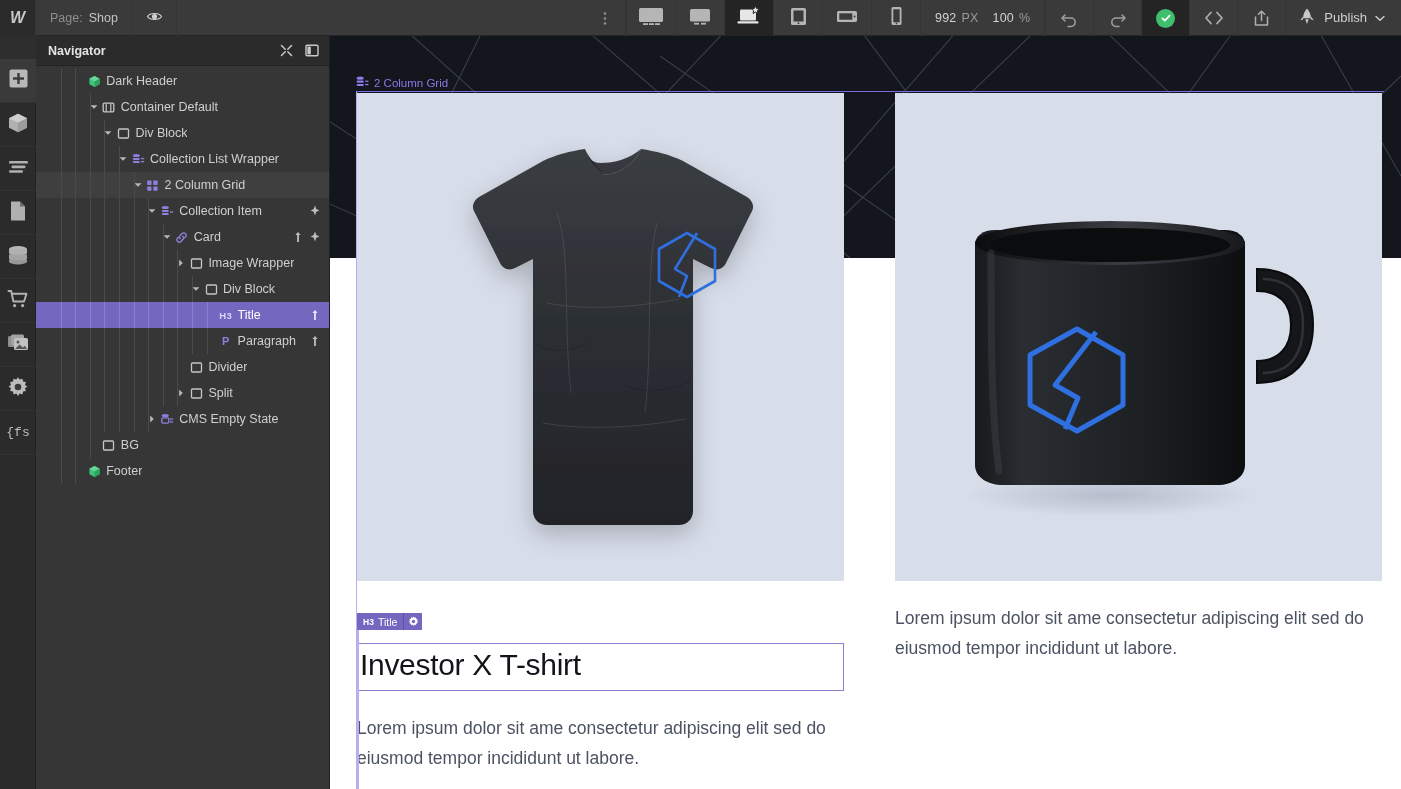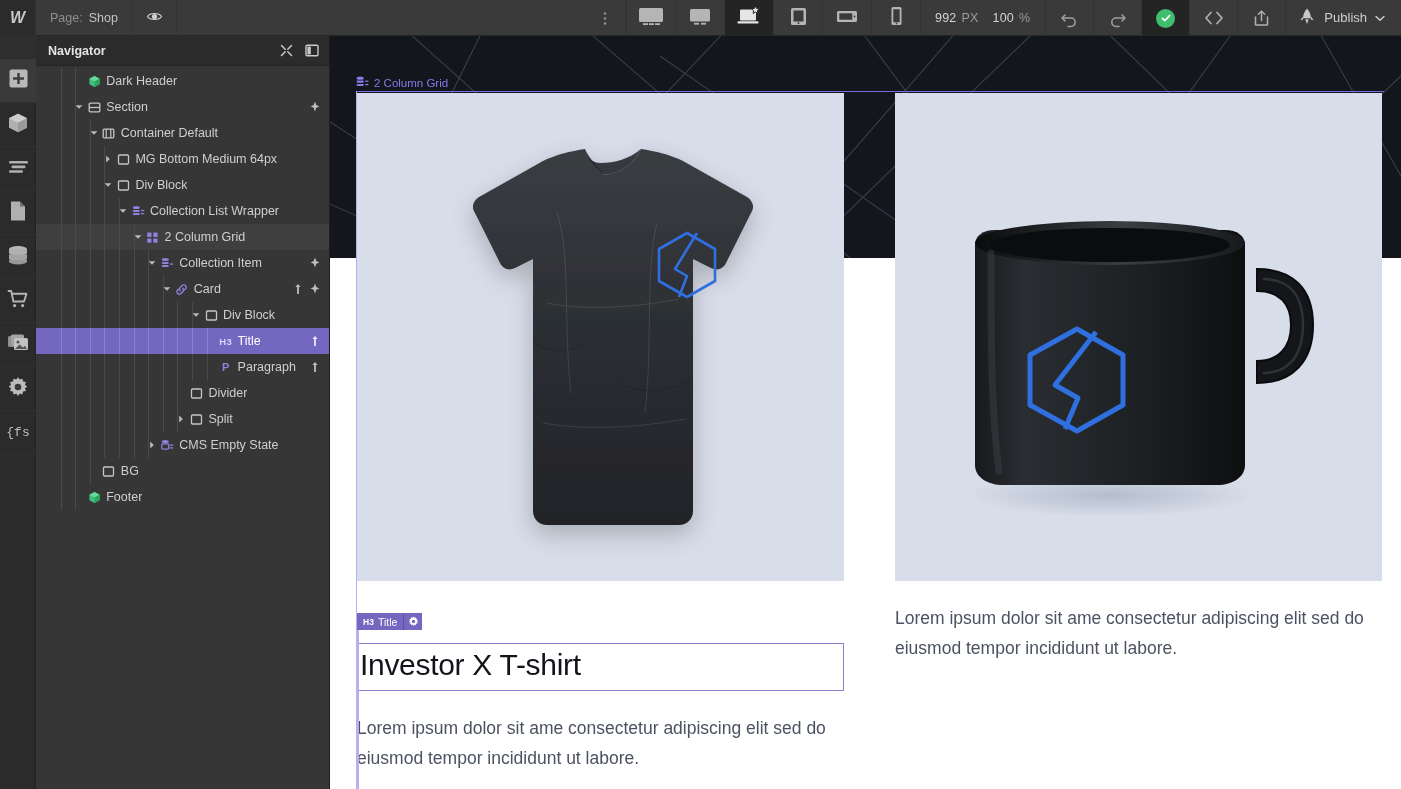--- a/index.html
+++ b/index.html
@@ -471,77 +471,35 @@
             <path d="M6.5 1 L11.6 3.7 L11.6 9.3 L6.5 12 L1.4 9.3 L1.4 3.7 Z" fill="#3fc37a"></path>
             <path d="M6.5 1 L11.6 3.7 L6.5 6.4 L1.4 3.7 Z" fill="#66d897"></path>
             <path d="M6.5 6.4 L11.6 3.7 L11.6 9.3 L6.5 12 Z" fill="#2ea35f"></path>
           </svg>
         </span>
         <span class="label">Dark Header</span>
       </div>
       <div class="row">
         <div class="hline" style="left: 24.6px;"></div>
         <div class="hline" style="left: 39.2px;"></div>
-        <div style="flex: 0 0 37.2px;"></div>
-        <span class="caret">
-          <svg width="8" height="6" viewBox="0 0 8 6">
-            <path d="M0.6 1.2 L4 4.8 L7.4 1.2 Z" fill="#b9b9b9"></path>
-          </svg>
-        </span>
-        <span class="ico">
-          <svg width="13" height="13" viewBox="0 0 13 13">
-            <rect x="1.2" y="2.2" width="10.6" height="8.6" rx="1" fill="none" stroke="#c6c6c6" stroke-width="1.3"></rect>
-            <line x1="1.2" y1="6.5" x2="11.8" y2="6.5" stroke="#c6c6c6" stroke-width="1.3"></line>
-          </svg>
-        </span>
-        <span class="label">Section</span>
-        <span class="tail">
-          <span style="display: flex;">
-            <svg width="10" height="12" viewBox="0 0 10 12">
-              <path d="M5 0.6 L6.3 4.1 L9.4 5.4 L6.3 6.7 L5 10.6 L3.7 6.7 L0.6 5.4 L3.7 4.1 Z" fill="#bdbdbd"></path>
-            </svg>
-          </span>
-        </span>
-      </div>
-      <div class="row">
-        <div class="hline" style="left: 24.6px;"></div>
-        <div class="hline" style="left: 39.2px;"></div>
         <div class="hline" style="left: 53.8px;"></div>
         <div style="flex: 0 0 51.8px;"></div>
         <span class="caret">
           <svg width="8" height="6" viewBox="0 0 8 6">
             <path d="M0.6 1.2 L4 4.8 L7.4 1.2 Z" fill="#b9b9b9"></path>
           </svg>
         </span>
         <span class="ico">
           <svg width="13" height="13" viewBox="0 0 13 13">
             <rect x="1.2" y="2.2" width="10.6" height="8.6" rx="1" fill="none" stroke="#c6c6c6" stroke-width="1.3"></rect>
             <line x1="4.2" y1="2.2" x2="4.2" y2="10.8" stroke="#c6c6c6" stroke-width="1.2"></line>
             <line x1="8.8" y1="2.2" x2="8.8" y2="10.8" stroke="#c6c6c6" stroke-width="1.2"></line>
           </svg>
         </span>
         <span class="label">Container Default</span>
-      </div>
-      <div class="row">
-        <div class="hline" style="left: 24.6px;"></div>
-        <div class="hline" style="left: 39.2px;"></div>
-        <div class="hline" style="left: 53.8px;"></div>
-        <div class="hline" style="left: 68.4px;"></div>
-        <div style="flex: 0 0 66.4px;"></div>
-        <span class="caret">
-          <svg width="6" height="8" viewBox="0 0 6 8">
-            <path d="M1.2 0.6 L4.8 4 L1.2 7.4 Z" fill="#b9b9b9"></path>
-          </svg>
-        </span>
-        <span class="ico">
-          <svg width="13" height="13" viewBox="0 0 13 13">
-            <rect x="1.5" y="2" width="10" height="9" rx="1" fill="none" stroke="#c6c6c6" stroke-width="1.3"></rect>
-          </svg>
-        </span>
-        <span class="label">MG Bottom Medium 64px</span>
       </div>
       <div class="row">
         <div class="hline" style="left: 24.6px;"></div>
         <div class="hline" style="left: 39.2px;"></div>
         <div class="hline" style="left: 53.8px;"></div>
         <div class="hline" style="left: 68.4px;"></div>
         <div style="flex: 0 0 66.4px;"></div>
         <span class="caret">
           <svg width="8" height="6" viewBox="0 0 8 6">
             <path d="M0.6 1.2 L4 4.8 L7.4 1.2 Z" fill="#b9b9b9"></path>
@@ -658,20 +616,43 @@
             <svg width="10" height="12" viewBox="0 0 10 12">
               <path d="M5 1 L7.6 4 H5.9 V11 H4.1 V4 H2.4 Z" fill="#bdbdbd"></path>
             </svg>
           </span>
           <span style="display: flex;">
             <svg width="10" height="12" viewBox="0 0 10 12">
               <path d="M5 0.6 L6.3 4.1 L9.4 5.4 L6.3 6.7 L5 10.6 L3.7 6.7 L0.6 5.4 L3.7 4.1 Z" fill="#bdbdbd"></path>
             </svg>
           </span>
         </span>
+      </div>
+      <div class="row">
+        <div class="hline" style="left: 24.6px;"></div>
+        <div class="hline" style="left: 39.2px;"></div>
+        <div class="hline" style="left: 53.8px;"></div>
+        <div class="hline" style="left: 68.4px;"></div>
+        <div class="hline" style="left: 83px;"></div>
+        <div class="hline" style="left: 97.6px;"></div>
+        <div class="hline" style="left: 112.2px;"></div>
+        <div class="hline" style="left: 126.8px;"></div>
+        <div class="hline" style="left: 141.4px;"></div>
+        <div style="flex: 0 0 139.4px;"></div>
+        <span class="caret">
+          <svg width="6" height="8" viewBox="0 0 6 8">
+            <path d="M1.2 0.6 L4.8 4 L1.2 7.4 Z" fill="#b9b9b9"></path>
+          </svg>
+        </span>
+        <span class="ico">
+          <svg width="13" height="13" viewBox="0 0 13 13">
+            <rect x="1.5" y="2" width="10" height="9" rx="1" fill="none" stroke="#c6c6c6" stroke-width="1.3"></rect>
+          </svg>
+        </span>
+        <span class="label">Image Wrapper</span>
       </div>
       <div class="row">
         <div class="hline" style="left: 24.6px;"></div>
         <div class="hline" style="left: 39.2px;"></div>
         <div class="hline" style="left: 53.8px;"></div>
         <div class="hline" style="left: 68.4px;"></div>
         <div class="hline" style="left: 83px;"></div>
         <div class="hline" style="left: 97.6px;"></div>
         <div class="hline" style="left: 112.2px;"></div>
         <div class="hline" style="left: 126.8px;"></div>

